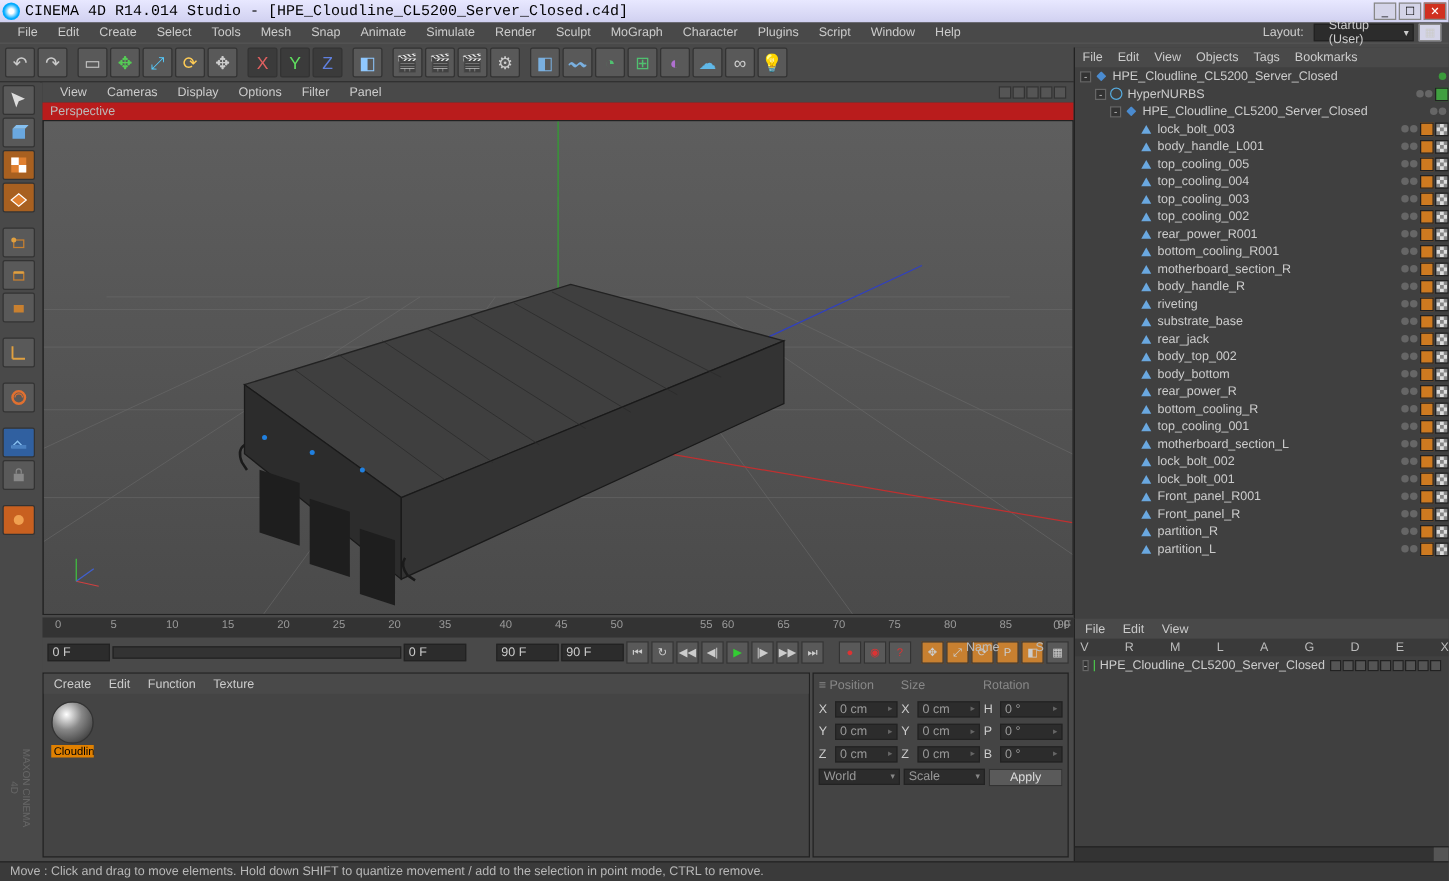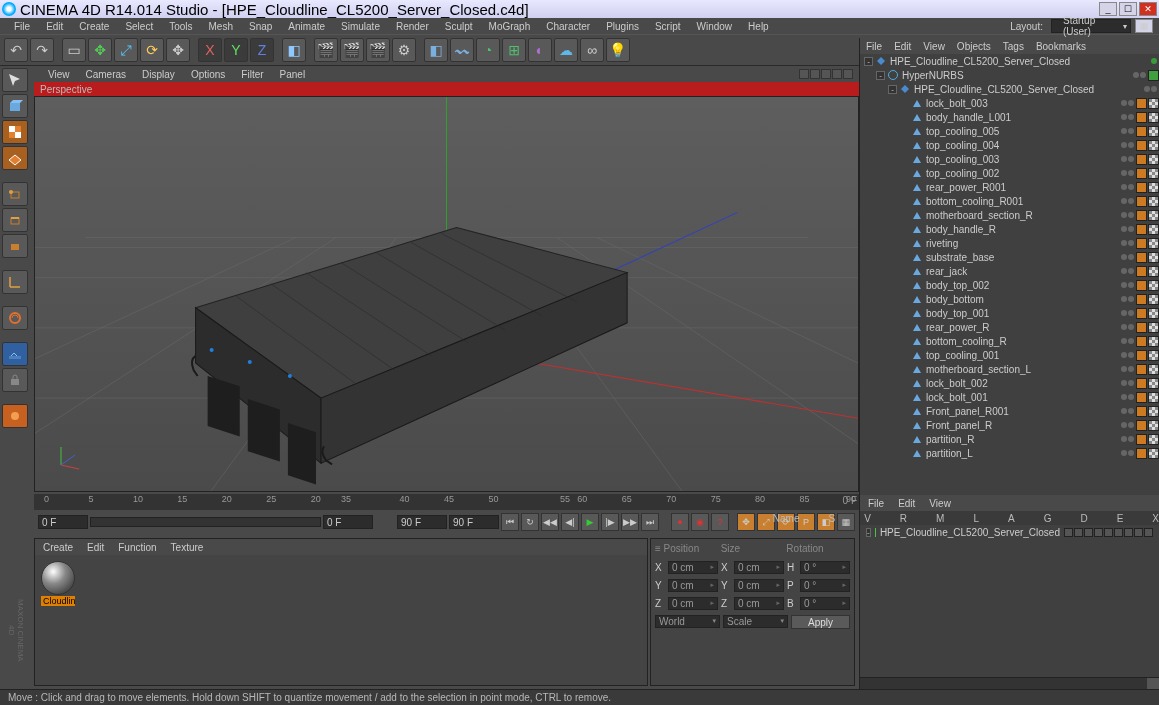--- a/index.html
+++ b/index.html
@@ -1,21 +1,21 @@
 <!DOCTYPE html>
 <html><head>
 <meta charset="utf-8">
 <style>
 * { margin:0; padding:0; box-sizing:border-box; font-family:Tahoma,Arial,sans-serif; font-size:10px; user-select:none; }
 body { width:1159px; height:705px; background:#494949; overflow:hidden; position:relative; }
 
 
 .titlebar { height:18px; background:linear-gradient(#e8e8ff,#d0d0f0); display:flex; align-items:center; padding:0 2px; }
 .titlebar .c4d-icon { width:14px; height:14px; background:radial-gradient(circle,#fff 20%,#0af 60%); border-radius:50%; margin-right:4px; }
-.titlebar .title { flex:1; color:#000; font-size:15px; }
+.titlebar .title { flex:1; color:#000; font-size:12px;font-family:Liberation Mono, monospace; }
 .win-btns { display:flex; gap:2px; }
 .win-btn { width:18px; height:14px; background:#d4d4e8; border:1px solid #888; display:flex; align-items:center; justify-content:center; font-size:9px; line-height:1; }
 .win-btn.close { background:#d03020; color:#fff; }
 
 
 .menubar { height:16px; background:#494949; display:flex; align-items:center; padding:0 6px; gap:0; color:#ccc; }
 .menubar span { padding:0 8px; cursor:default; }
 .menubar .spacer { flex:1; }
 .layout-sel { background:#2c2c2c; color:#ccc; border:1px solid #222; width:80px; height:14px; padding:0 3px; display:flex; align-items:center; justify-content:space-between; }
 .layout-sel::after { content:"▾"; font-size:8px; }
@@ -596,34 +596,20 @@
         </span>
         <span class="tags">
           <span class="tag"></span>
           <span class="tag chk"></span>
         </span>
       </div>
       <div class="obj-row">
         <span class="indent" style="width: 36px;"></span>
         <span style="width: 11px; display: inline-block;"></span>
         <span class="ico poly"></span>
-        <span class="nm">body_top_001</span>
-        <span class="dots">
-          <span class="dot gry"></span>
-          <span class="dot gry"></span>
-        </span>
-        <span class="tags">
-          <span class="tag"></span>
-          <span class="tag chk"></span>
-        </span>
-      </div>
-      <div class="obj-row">
-        <span class="indent" style="width: 36px;"></span>
-        <span style="width: 11px; display: inline-block;"></span>
-        <span class="ico poly"></span>
         <span class="nm">rear_power_R</span>
         <span class="dots">
           <span class="dot gry"></span>
           <span class="dot gry"></span>
         </span>
         <span class="tags">
           <span class="tag"></span>
           <span class="tag chk"></span>
         </span>
       </div>
@@ -759,21 +745,21 @@
 <div class="timeline">
   <div class="tl-ruler" id="tlruler">
     <span style="position:absolute;right:2px;top:1px">0 F</span>
   <span class="tk" style="left: 10px;">0</span>
       <span class="tk" style="left: 54.4444px;">5</span>
       <span class="tk" style="left: 98.8889px;">10</span>
       <span class="tk" style="left: 143.333px;">15</span>
       <span class="tk" style="left: 187.778px;">20</span>
       <span class="tk" style="left: 232.222px;">25</span>
       <span class="tk" style="left: 276.667px;">20</span>
-      <span class="tk" style="left: 307px;">35</span>
+      <span class="tk" style="left: 317px;">35</span>
       <span class="tk" style="left: 365.556px;">40</span>
       <span class="tk" style="left: 410px;">45</span>
       <span class="tk" style="left: 454.444px;">50</span>
       <span class="tk" style="left: 526px; text-align: right;">55</span>
       <span class="tk" style="left: 543.333px;">60</span>
       <span class="tk" style="left: 587.778px;">65</span>
       <span class="tk" style="left: 632.222px;">70</span>
       <span class="tk" style="left: 676.667px;">75</span>
       <span class="tk" style="left: 721.111px;">80</span>
       <span class="tk" style="left: 765.556px;">85</span>

